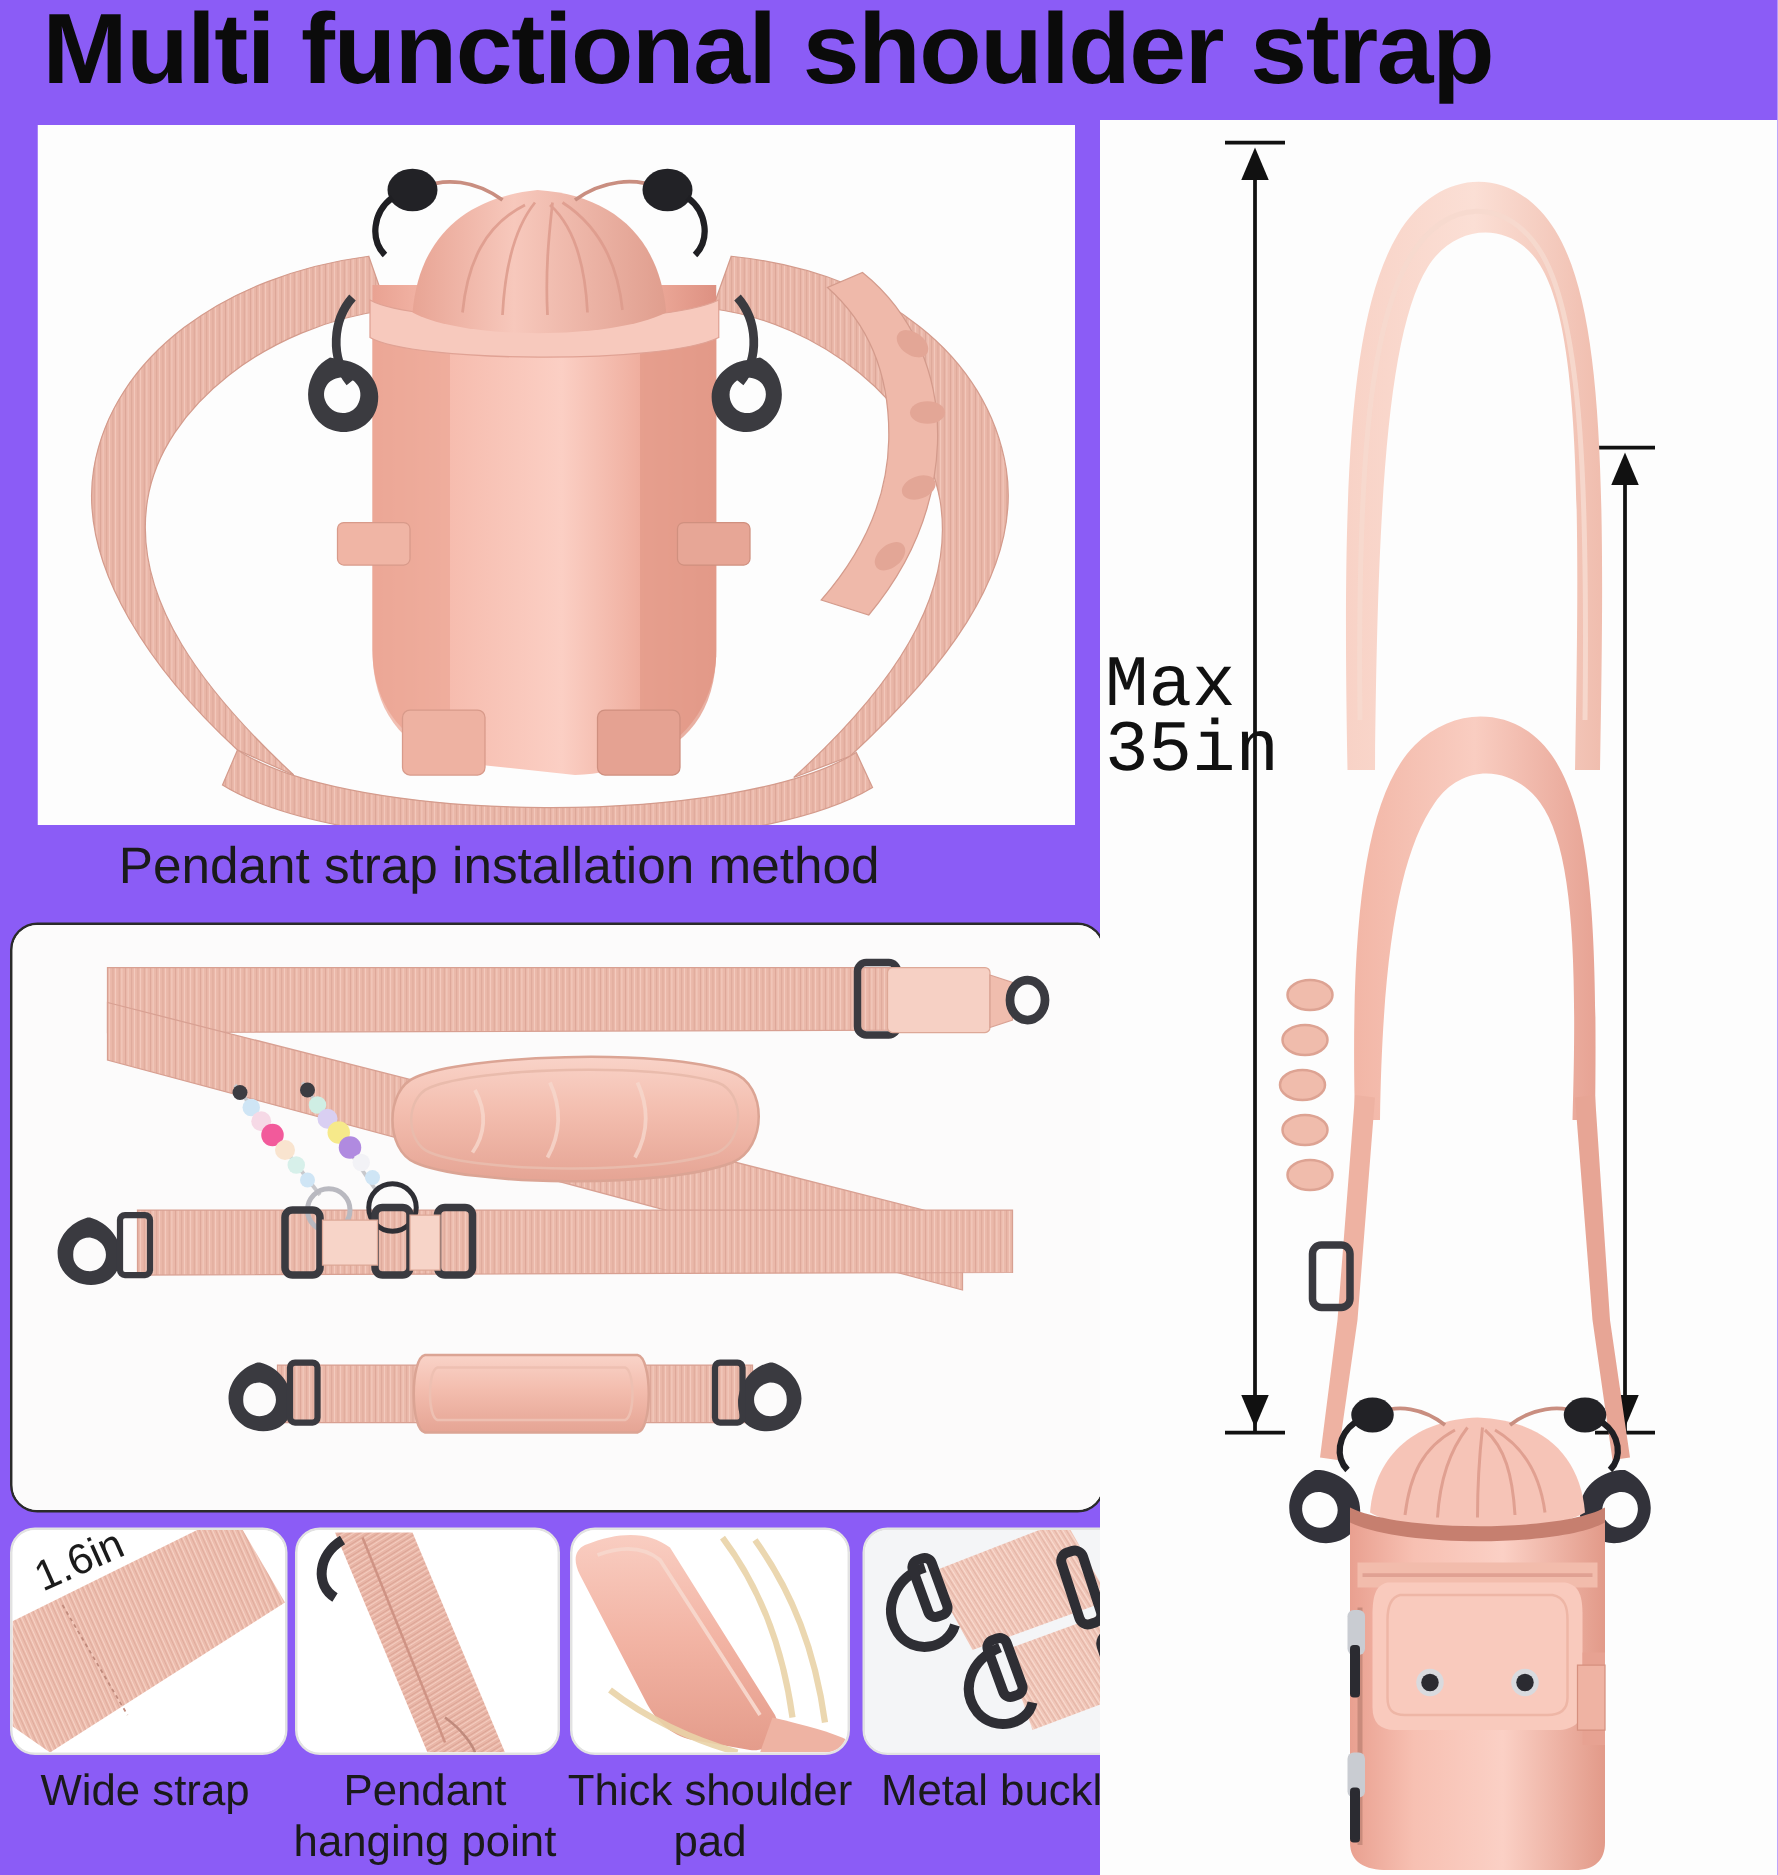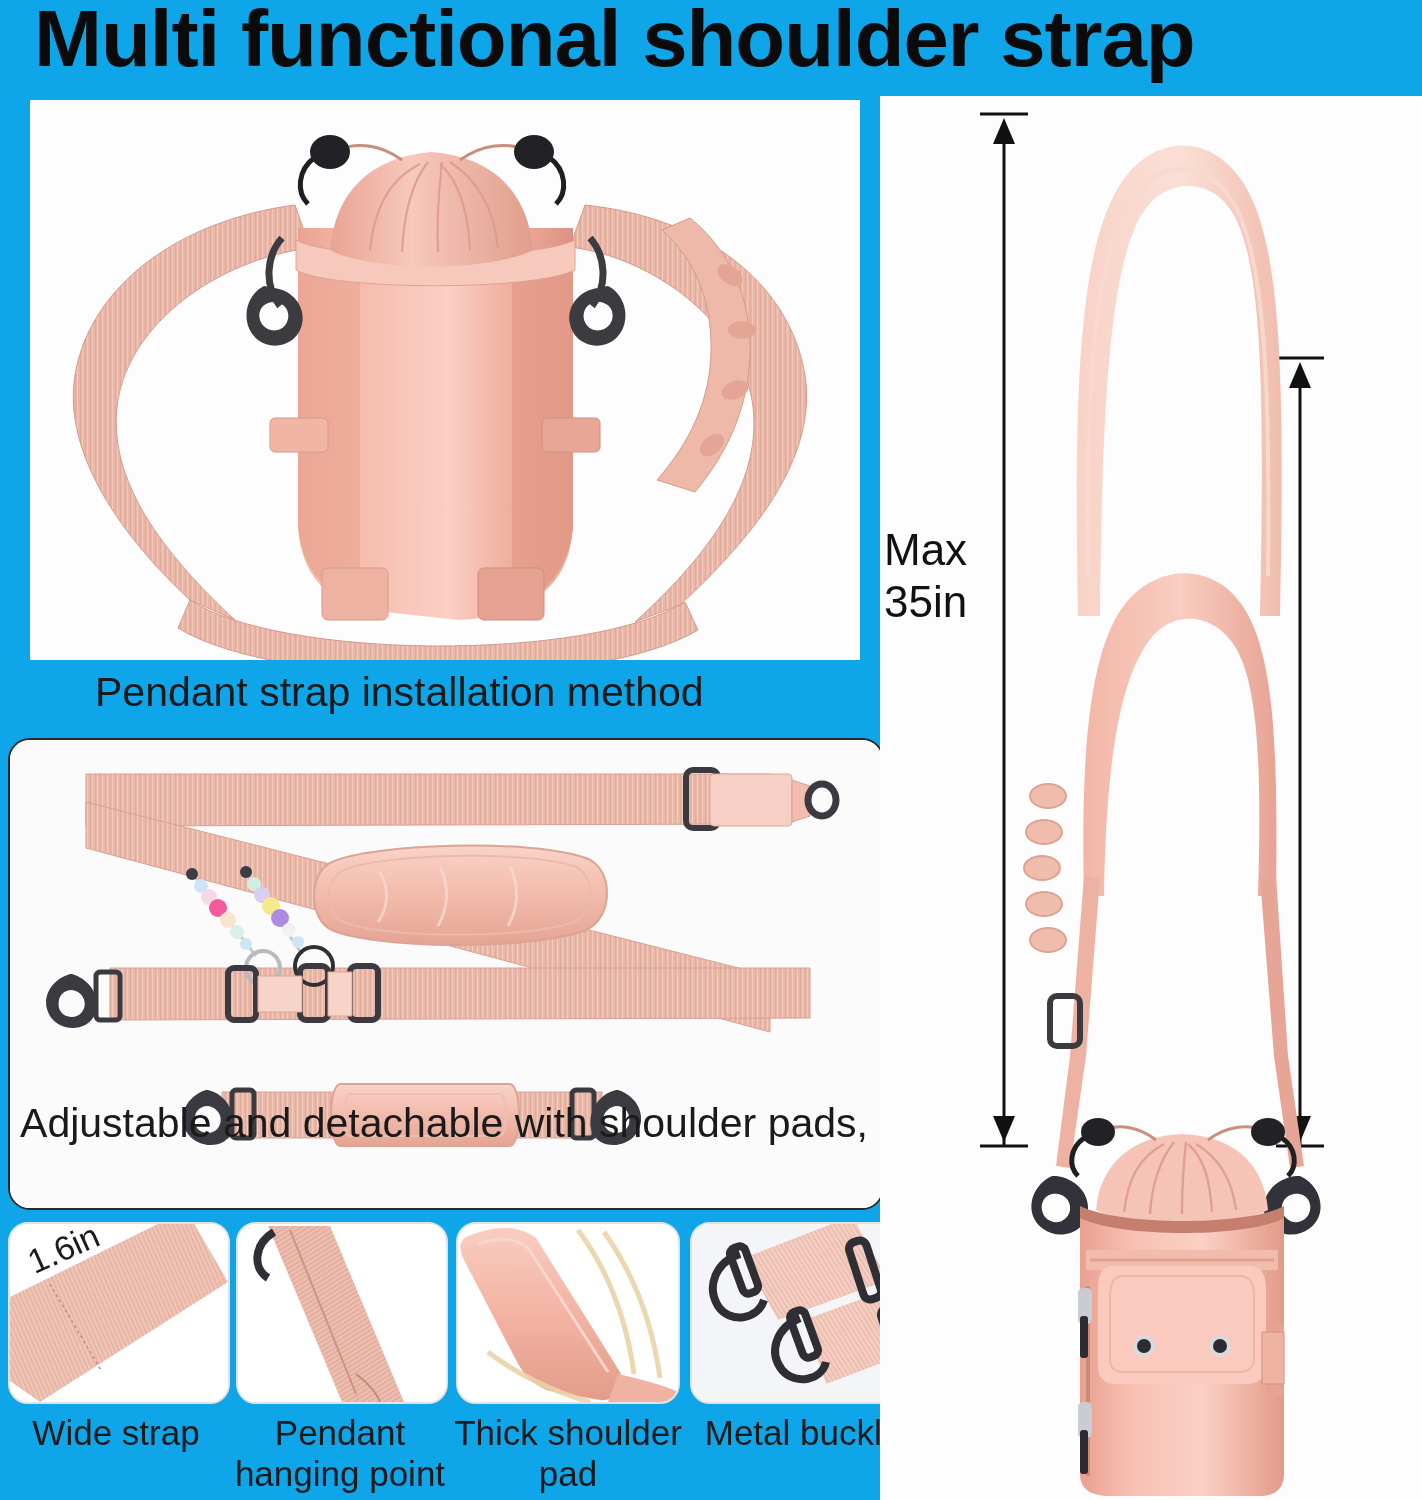--- a/index.html
+++ b/index.html
@@ -4,21 +4,21 @@
 <style>
   html,body{margin:0;padding:0;}
   body{
     width:1422px;height:1500px;
     background:#ffffff;
     font-family:"Liberation Sans", sans-serif;
     position:relative;
     overflow:hidden;
     color:#111;
   }
-  .page{position:absolute;inset:0;background:#0ea5e9;}
+  .page{position:absolute;inset:0;background:#8b5cf6;}
 
   
   .title{
     position:absolute;left:34px;top:-6px;width:1380px;height:90px;
     font-family:"Liberation Sans Narrow","Liberation Sans",sans-serif;
     font-weight:bold;
     font-size:80px;
     letter-spacing:-1px;
     line-height:90px;
     color:#0b0b0b;
@@ -70,23 +70,23 @@
   .c2{left:226px;width:228px;}
   .c3{left:444px;width:248px;}
   .c4{left:690px;width:226px;}
 
   
   .rightwrap{position:absolute;left:880px;top:96px;width:542px;height:1404px;}
   .rightwrap svg{display:block;width:100%;height:100%;}
 
   .dim-label{
     position:absolute;
-    font-family:Liberation Sans, sans-serif;
+    font-family:Liberation Mono, monospace;
     font-weight:400;color:#111;
-    font-size:44px;line-height:52px;
+    font-size:58px;line-height:52px;
   }
   .dim-max{left:884px;top:524px;width:110px;text-align:left;}
   .dim-min{left:1322px;top:656px;width:100px;text-align:left;}
 
   
   .tag16{
     position:absolute;left:22px;top:1246px;
     font-family:"Liberation Sans","DejaVu Sans",sans-serif;
     font-size:34px;color:#1b1b1b;
     transform:rotate(-24deg);transform-origin:left top;
@@ -287,21 +287,20 @@
                  C202 396 188 394 185 384 C183 374 188 366 198 366 Z"></path>
         <path d="M608 350 C628 356 638 378 626 394 C614 410 588 408 582 392
                  C576 374 588 354 606 350 Z M606 366 C594 368 590 380 596 388
                  C602 396 616 394 619 384 C621 374 616 366 606 366 Z"></path>
       </g>
       <rect x="222" y="350" width="22" height="48" rx="4" fill="none" stroke="#3a3a40" stroke-width="5"></rect>
       <rect x="562" y="350" width="22" height="48" rx="4" fill="none" stroke="#3a3a40" stroke-width="5"></rect>
     </svg>
   </div>
   <div class="mid-cap cap">
-    <div>Adjustable and detachable with shoulder pads,</div>
   </div>
 
   <div class="feat f1">
     <svg viewBox="0 0 218 178" xmlns="http://www.w3.org/2000/svg">
       <defs>
         <pattern id="weave3" width="4" height="4" patternUnits="userSpaceOnUse" patternTransform="rotate(-24)">
           <rect width="4" height="4" fill="#ecbcad"></rect>
           <path d="M0 0 V4" stroke="#d9a294" stroke-width="1"></path>
           <path d="M2 0 V4" stroke="#f6d2c5" stroke-width="0.8"></path>
         </pattern>

